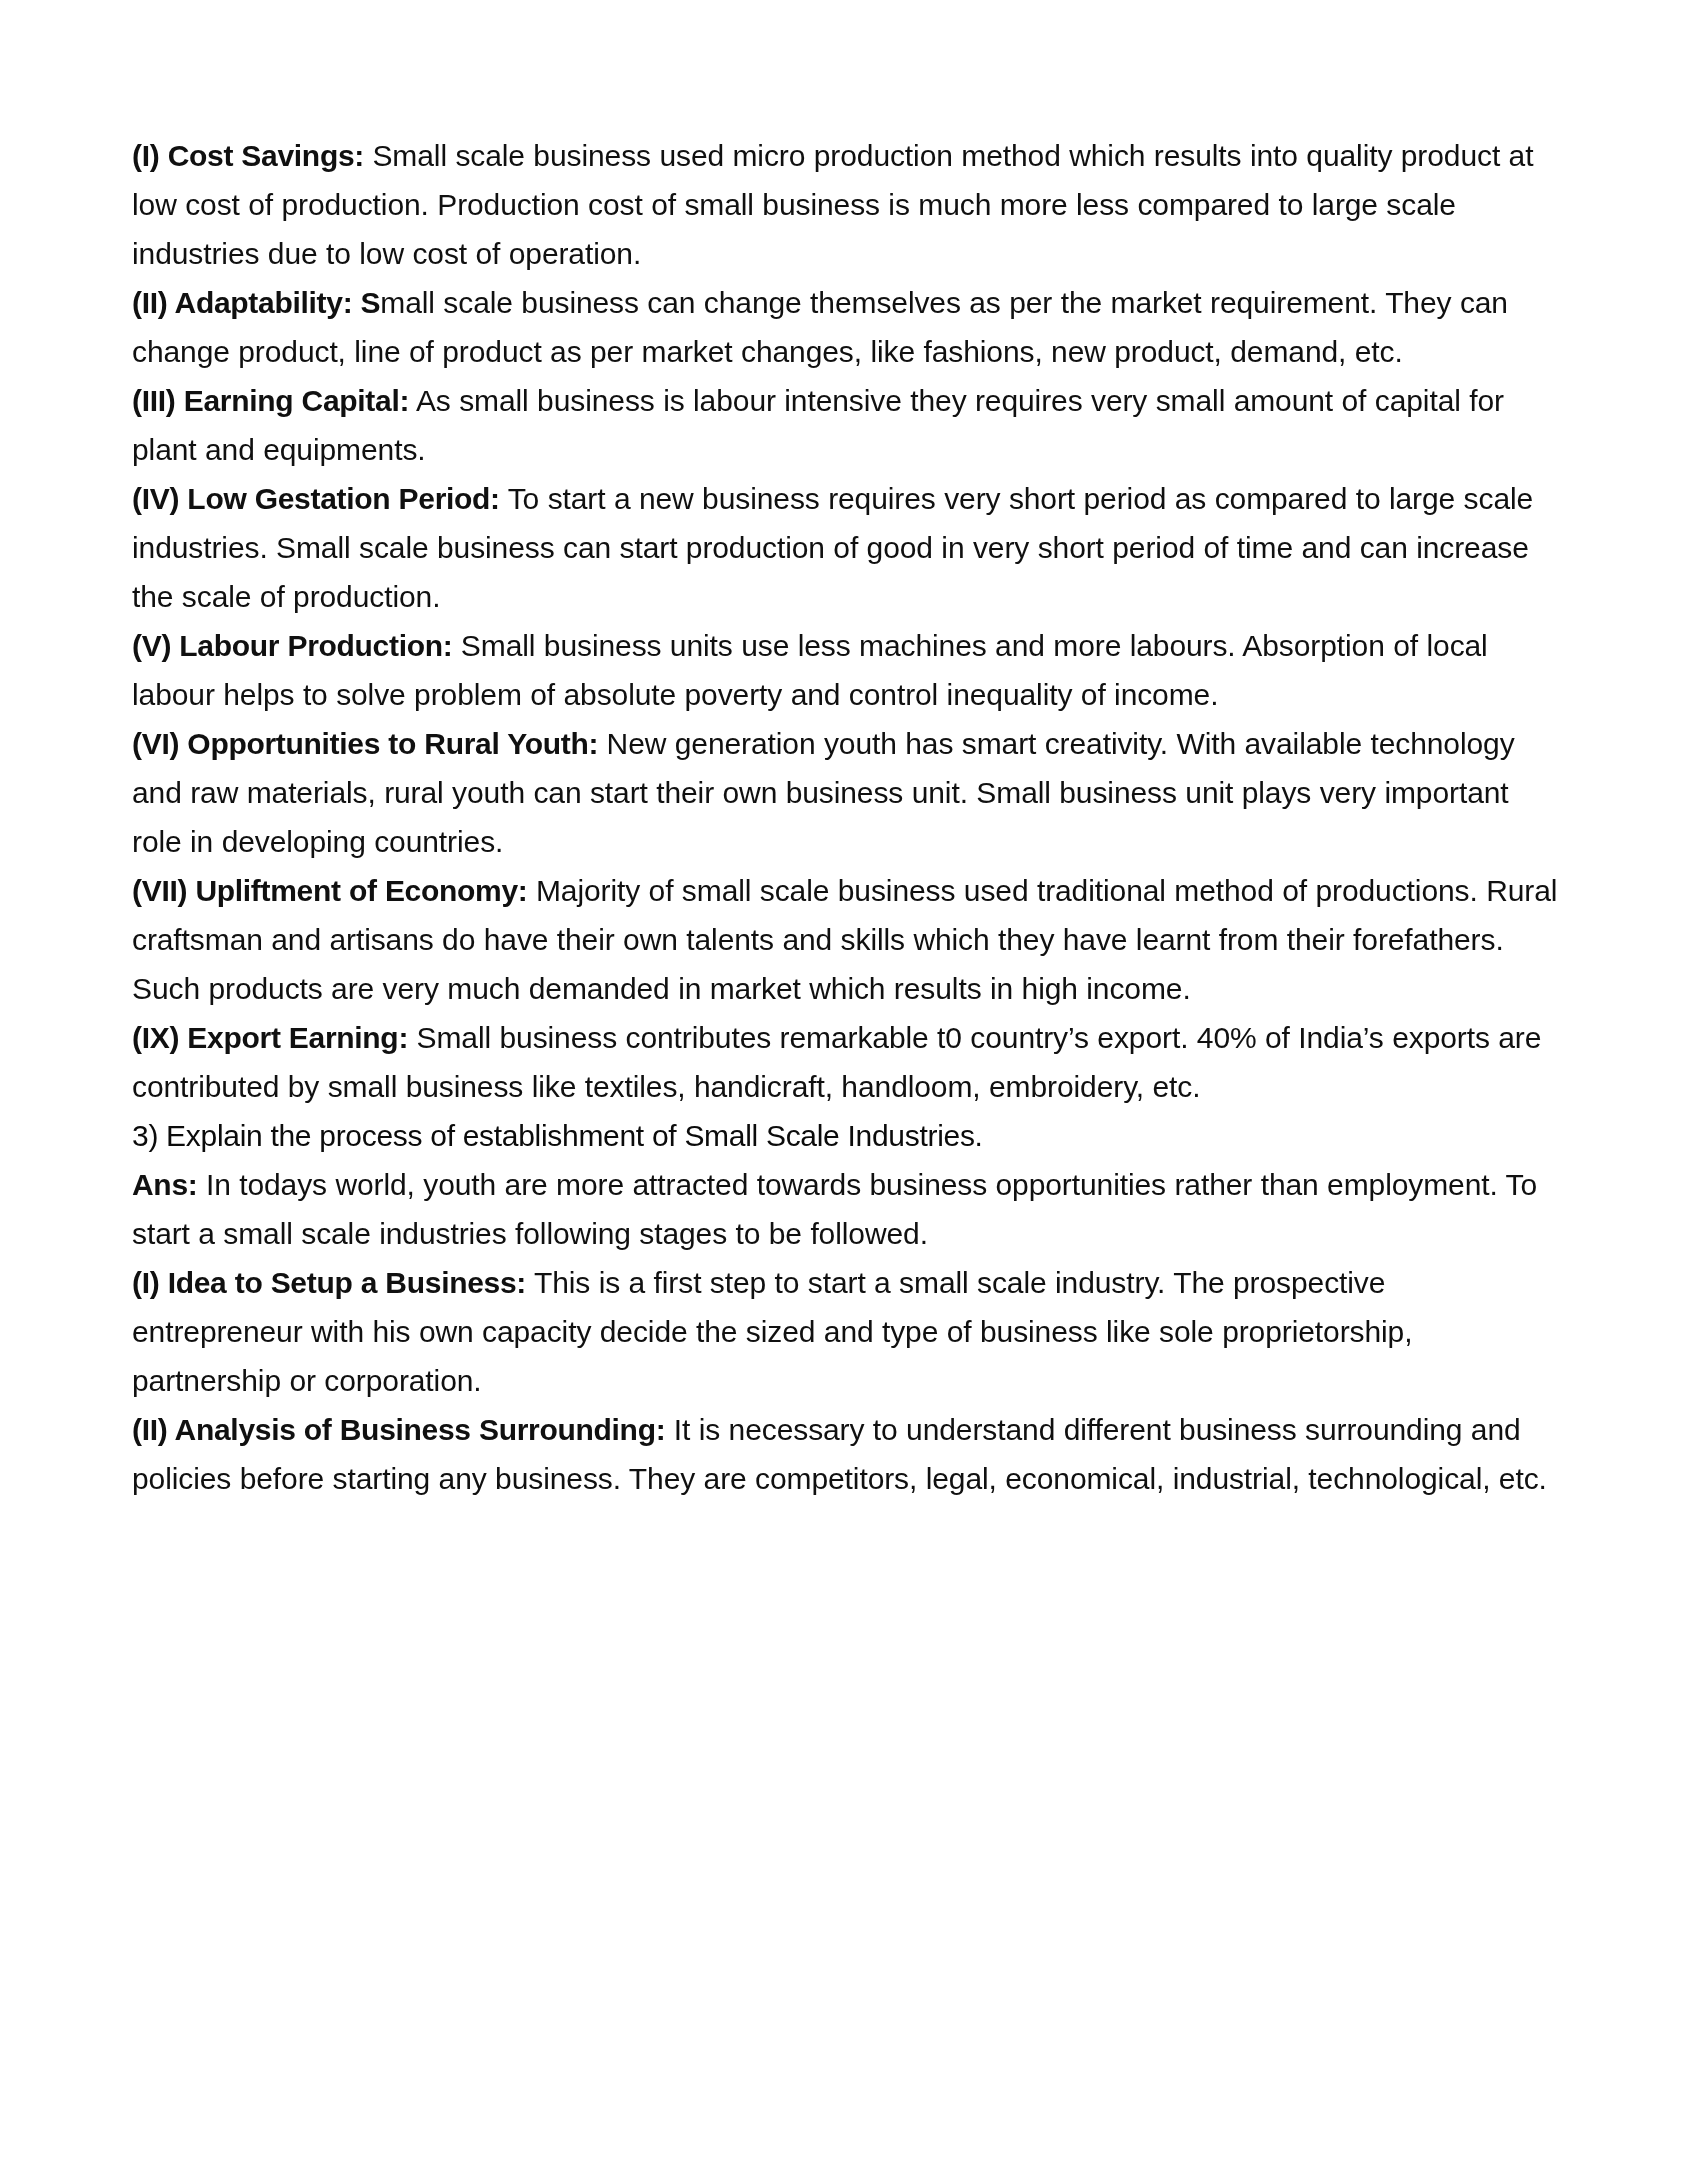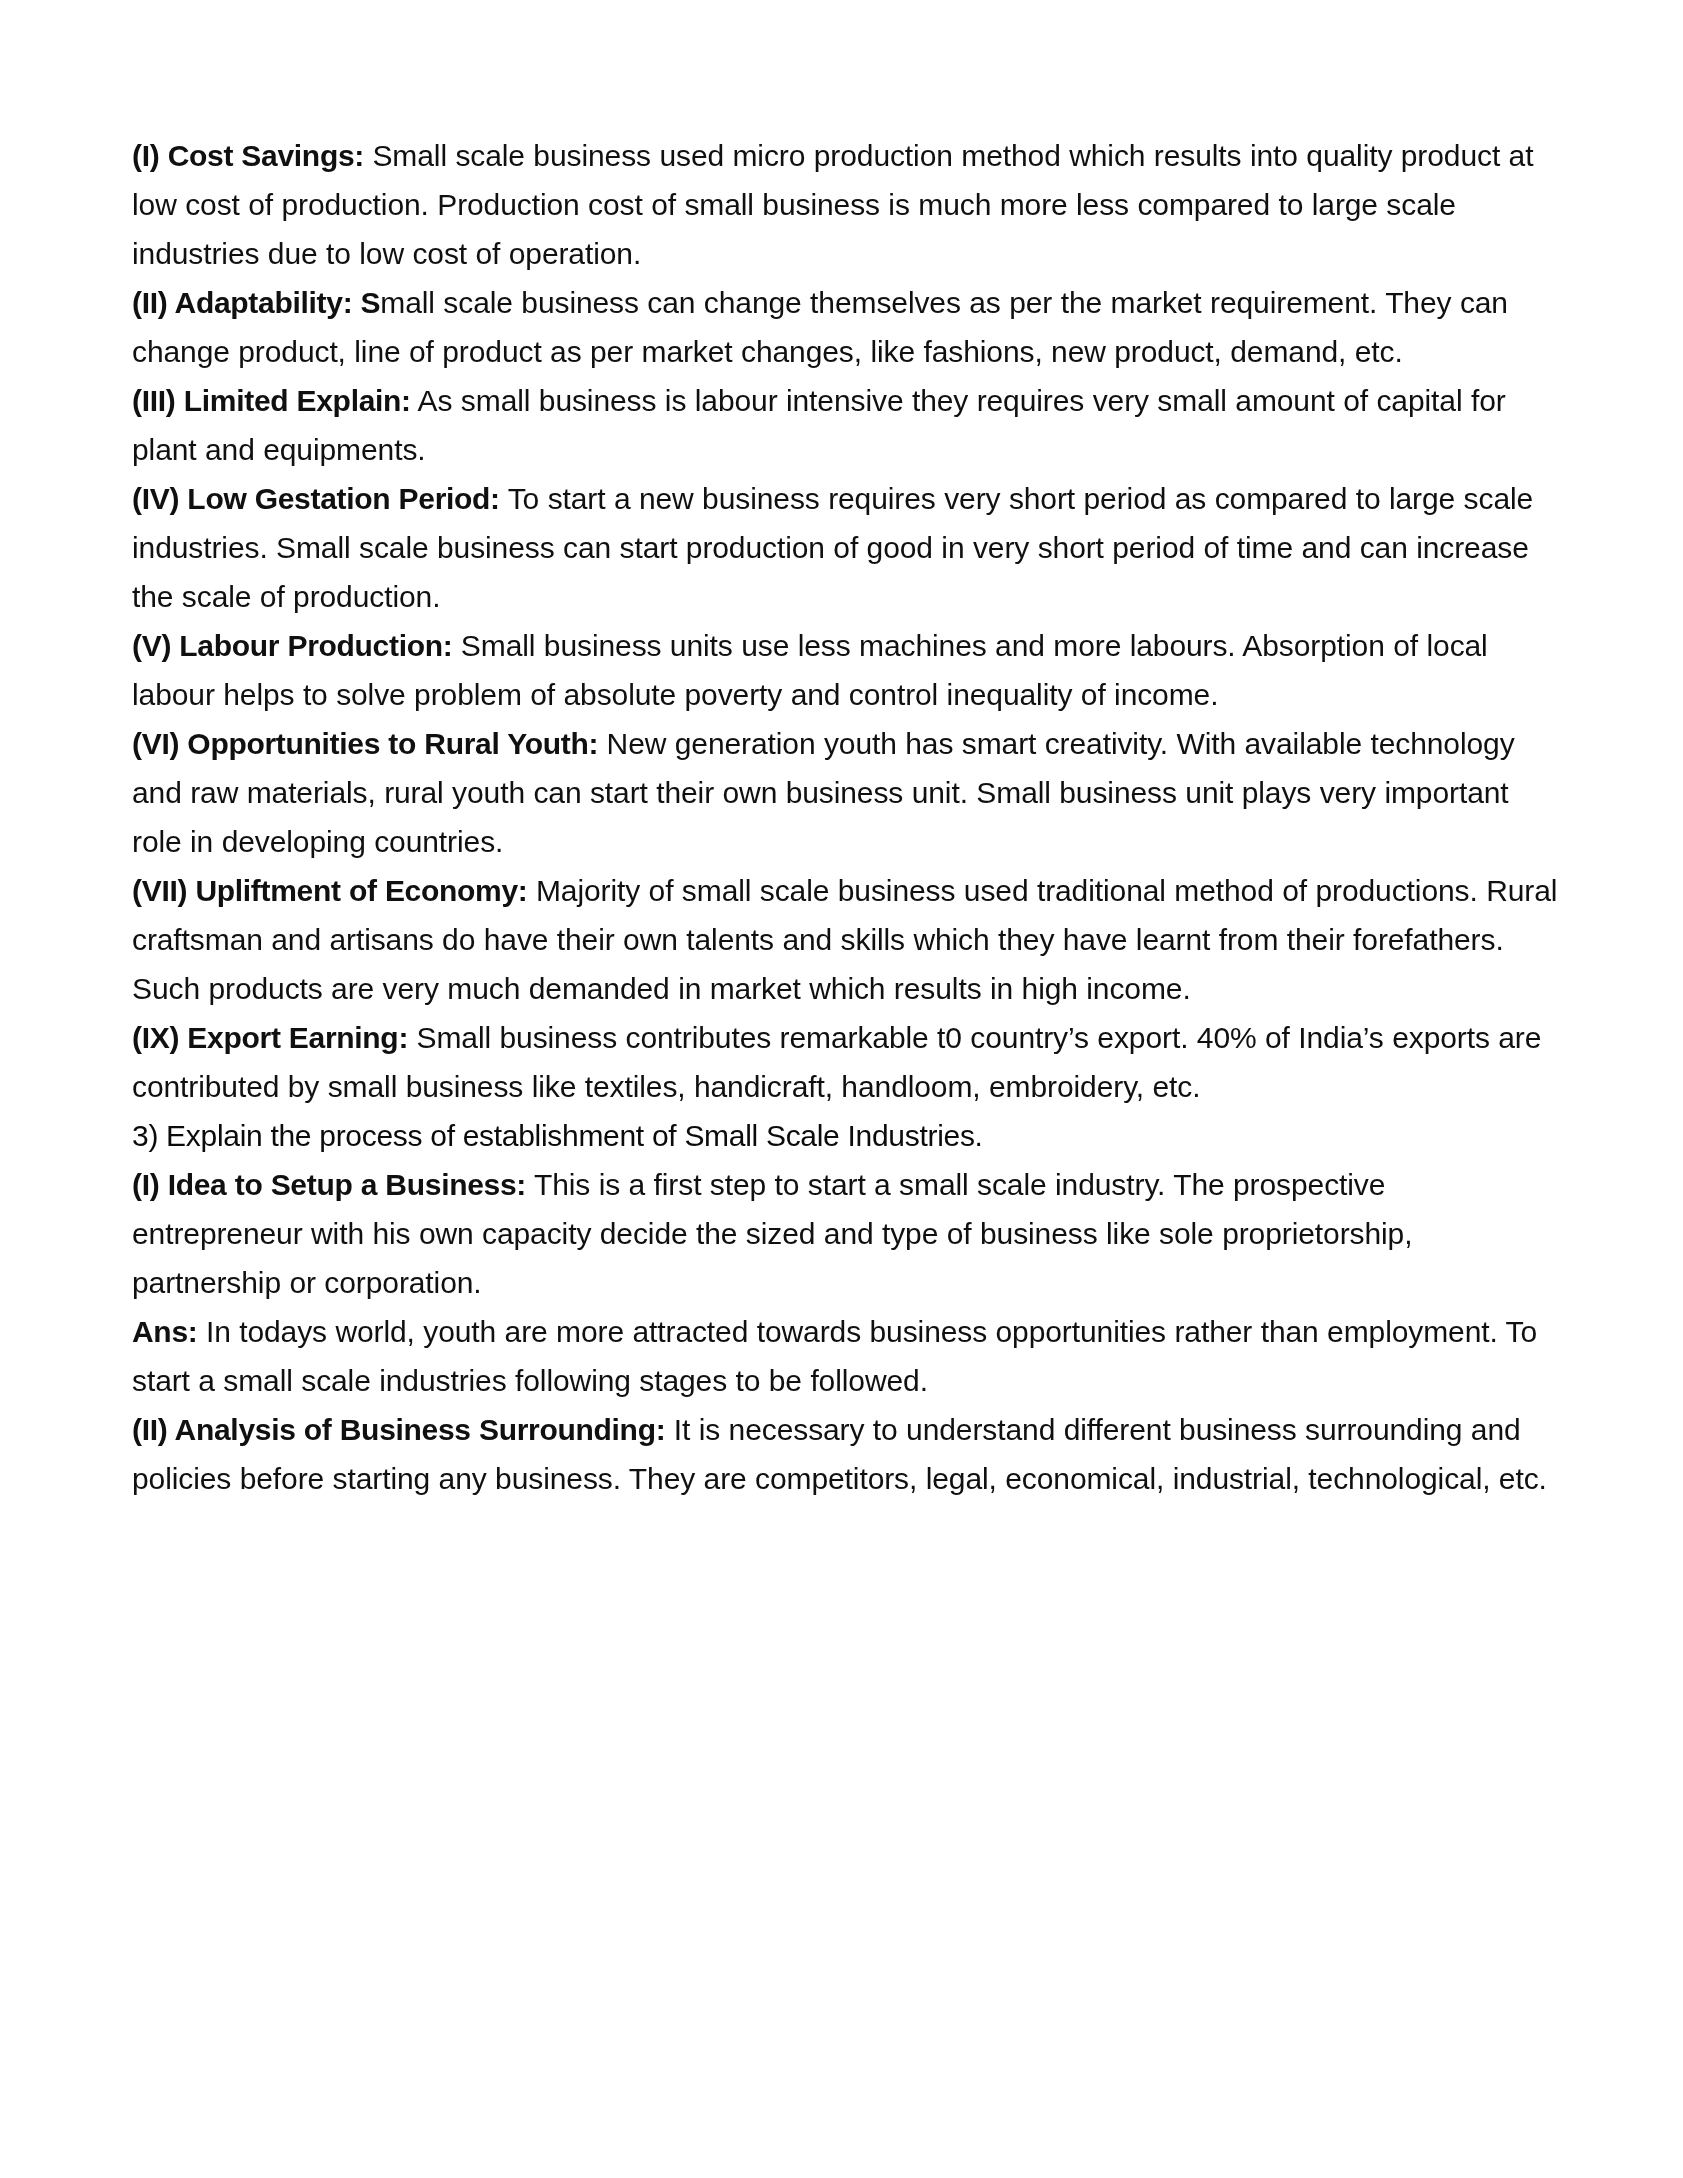--- a/index.html
+++ b/index.html
@@ -49,37 +49,37 @@
 </head>
 <body>
 
 <div id="page">
   <div id="content">
 
     <p class="para"><b>(I) Cost Savings:</b><span> Small scale business used micro production method which results into quality product at low cost of production. Production cost of small business is much more less compared to large scale industries due to low cost of operation.</span></p>
 
     <p class="para"><b>(II) Adaptability: S</b><span>mall scale business can change themselves as per the market requirement. They can change product, line of product as per market changes, like fashions, new product, demand, etc.</span></p>
 
-    <p class="para"><b>(III) Limited Explain:</b><span> As small business is labour intensive they requires very small amount of capital for plant and equipments.</span></p>
+    <p class="para"><b>(III) Earning Capital:</b><span> As small business is labour intensive they requires very small amount of capital for plant and equipments.</span></p>
 
     <p class="para"><b>(IV) Low Gestation Period:</b><span> To start a new business requires very short period as compared to large scale industries. Small scale business can start production of good in very short period of time and can increase the scale of production.</span></p>
 
     <p class="para"><b>(V) Labour Production:</b><span> Small business units use less machines and more labours. Absorption of local labour helps to solve problem of absolute poverty and control inequality of income.</span></p>
 
     <p class="para"><b>(VI) Opportunities to Rural Youth:</b><span> New generation youth has smart creativity. With available technology and raw materials, rural youth can start their own business unit. Small business unit plays very important role in developing countries.</span></p>
 
     <p class="para"><b>(VII) Upliftment of Economy:</b><span> Majority of small scale business used traditional method of productions. Rural craftsman and artisans do have their own talents and skills which they have learnt from their forefathers. Such products are very much demanded in market which results in high income.</span></p>
 
 
     <p class="para"><b>(IX) Export Earning:</b><span> Small business contributes remarkable t0 country’s export. 40% of India’s exports are contributed by small business like textiles, handicraft, handloom, embroidery, etc.</span></p>
 
 
     <p class="qline">3) Explain the process of establishment of Small Scale Industries.</p>
 
+    <p class="para"><b>Ans:</b><span> In todays world, youth are more attracted towards business opportunities rather than employment. To start a small scale industries following stages to be followed.</span></p>
+
     <p class="para"><b>(I) Idea to Setup a Business:</b><span> This is a first step to start a small scale industry. The prospective entrepreneur with his own capacity decide the sized and type of business like sole proprietorship, partnership or corporation.</span></p>
-
-    <p class="para"><b>Ans:</b><span> In todays world, youth are more attracted towards business opportunities rather than employment. To start a small scale industries following stages to be followed.</span></p>
 
     <p class="para"><b>(II) Analysis of Business Surrounding:</b><span> It is necessary to understand different business surrounding and policies before starting any business. They are competitors, legal, economical, industrial, technological, etc.</span></p>
 
   </div>
 </div>
 
 
 </body></html>

